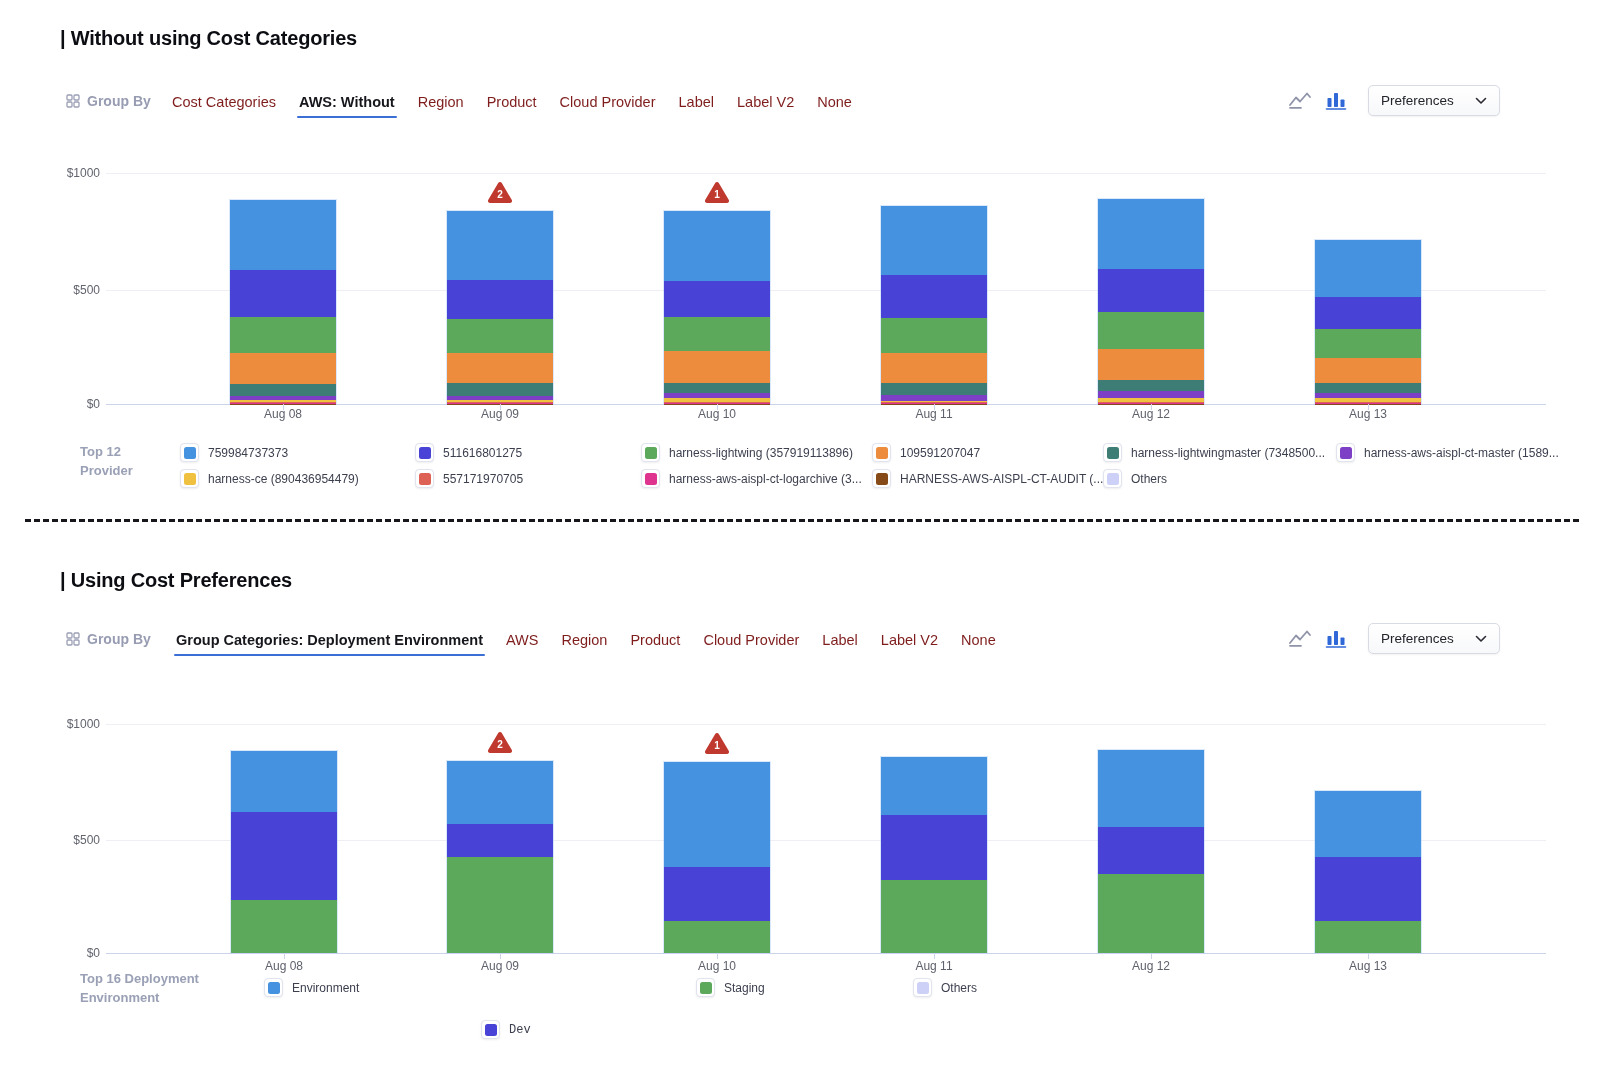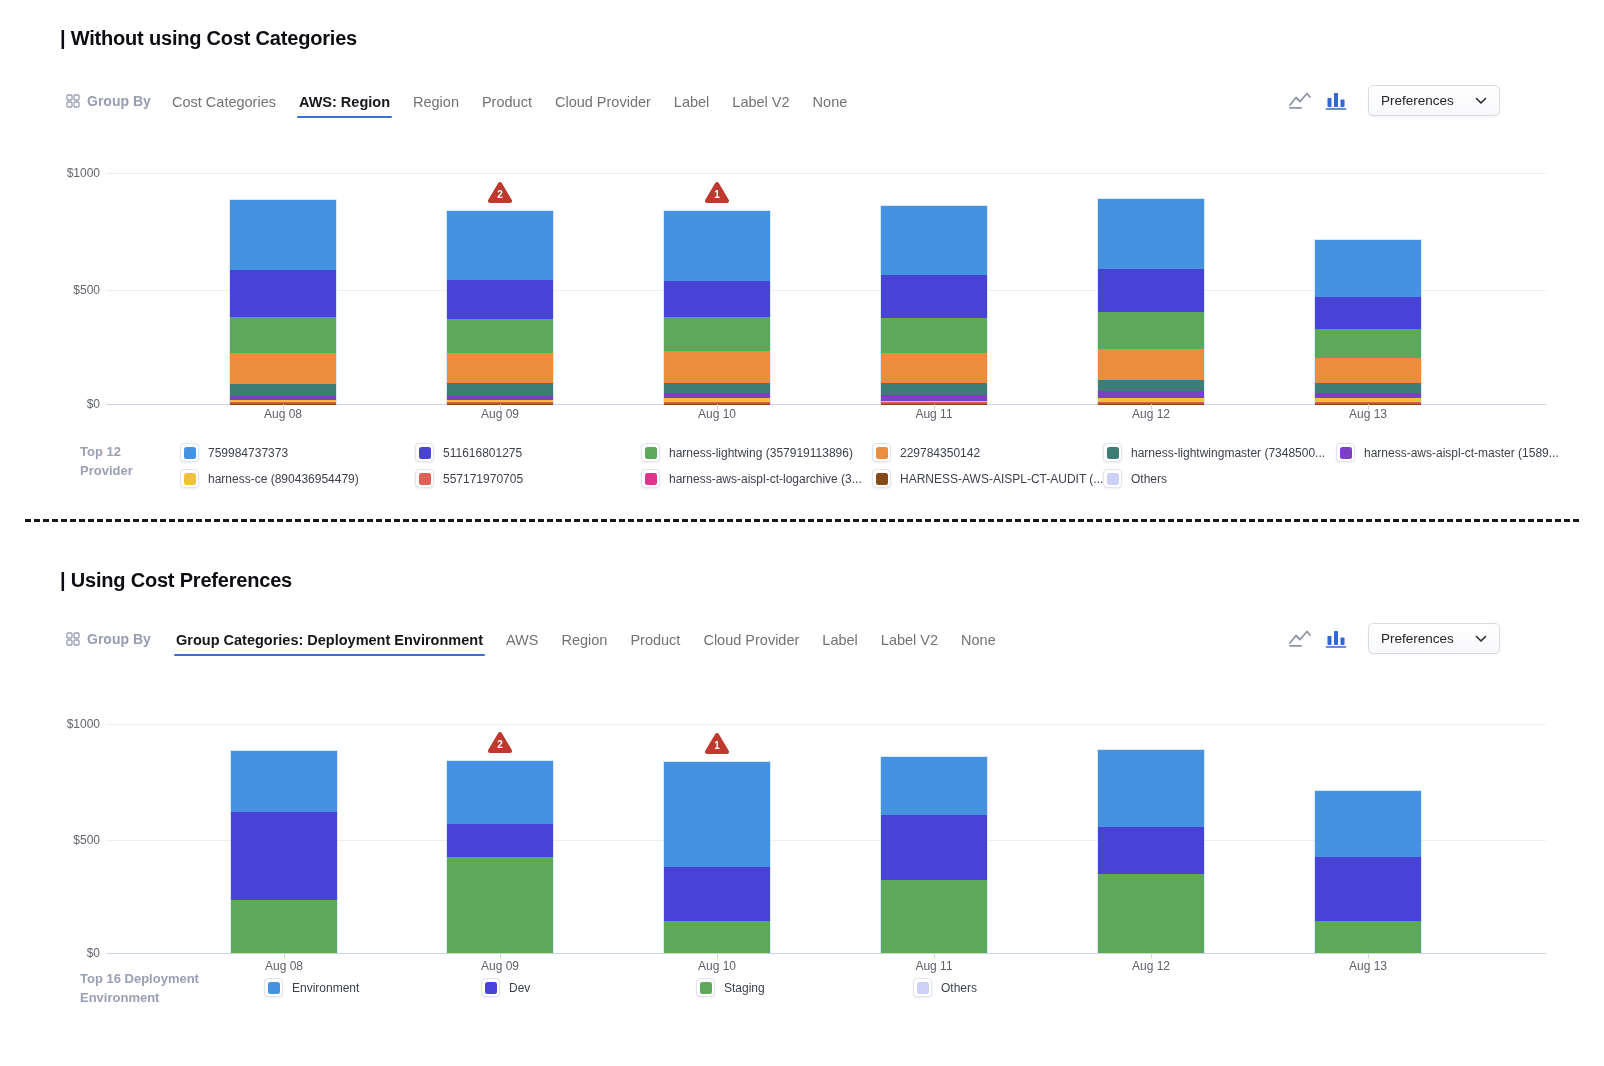--- a/index.html
+++ b/index.html
@@ -23,21 +23,21 @@
     position:absolute; display:flex; align-items:center; gap:7px;
     color:#979cb2; font-size:14px; font-weight:600; white-space:nowrap;
   }
   .s0-groupby { left:66px; top:93px; }
   .s1-groupby { left:66px; top:631px; }
 
   .tabs { position:absolute; display:flex; gap:23px; align-items:center; height:22px; }
   .s0-tabs { left:172px; top:91px; }
   .s1-tabs { left:176px; top:629px; }
   .tab {
-    position:relative; font-size:14.5px; font-weight:500; color:#737373;
+    position:relative; font-size:14.5px; font-weight:500; color:#7f1d1d;
     white-space:nowrap; cursor:pointer;
   }
   .tab.selected { font-weight:700; color:#16171c; }
   .tab.selected::after {
     content:""; position:absolute; left:-2px; right:-2px; bottom:-8px;
     height:2.5px; background:#3b6fd6; border-radius:2px;
   }
 
   .toggles { position:absolute; display:flex; gap:13px; align-items:center; }
   .s0-toggles { left:1288px; top:90px; }
@@ -106,21 +106,21 @@
       <rect x="1" y="1" width="5" height="5" rx="1" stroke="#9a9eb5" stroke-width="1.3"></rect>
       <rect x="8" y="1" width="5" height="5" rx="1" stroke="#9a9eb5" stroke-width="1.3"></rect>
       <rect x="1" y="8" width="5" height="5" rx="1" stroke="#9a9eb5" stroke-width="1.3"></rect>
       <rect x="8" y="8" width="5" height="5" rx="1" stroke="#9a9eb5" stroke-width="1.3"></rect>
     </svg>
     <span>Group By</span>
   </div>
 
   <nav class="tabs s0-tabs" id="tabs-0">
       <span class="tab">Cost Categories</span>
-      <span class="tab selected">AWS: Region</span>
+      <span class="tab selected">AWS: Without</span>
       <span class="tab">Region</span>
       <span class="tab">Product</span>
       <span class="tab">Cloud Provider</span>
       <span class="tab">Label</span>
       <span class="tab">Label V2</span>
       <span class="tab">None</span>
     </nav>
 
   <div class="toggles s0-toggles">
     <svg width="24" height="20" viewBox="0 0 24 20" fill="none">
@@ -274,21 +274,21 @@
       <div class="legend-item" style="left: 641px; top: 443px; pointer-events: auto;">
         <div class="chip">
           <i style="background: rgb(92, 169, 91);"></i>
         </div>
         <b>harness-lightwing (357919113896)</b>
       </div>
       <div class="legend-item" style="left: 872px; top: 443px; pointer-events: auto;">
         <div class="chip">
           <i style="background: rgb(236, 140, 60);"></i>
         </div>
-        <b>229784350142</b>
+        <b>109591207047</b>
       </div>
       <div class="legend-item" style="left: 1103px; top: 443px; pointer-events: auto;">
         <div class="chip">
           <i style="background: rgb(61, 125, 117);"></i>
         </div>
         <b>harness-lightwingmaster (7348500...</b>
       </div>
       <div class="legend-item" style="left: 1336px; top: 443px; pointer-events: auto;">
         <div class="chip">
           <i style="background: rgb(124, 63, 197);"></i>
@@ -446,21 +446,21 @@
     <div>Top 16 Deployment</div>
     <div>Environment</div>
   </div>
   <div id="legend-layer-1" class="abs" style="left:0;top:0;width:100%;height:100%;pointer-events:none;">
       <div class="legend-item" style="left: 264px; top: 978px; pointer-events: auto;">
         <div class="chip">
           <i style="background: rgb(69, 146, 225);"></i>
         </div>
         <b>Environment</b>
       </div>
-      <div class="legend-item" style="left: 481px; top: 978px; pointer-events: auto;">
+      <div class="legend-item" style="left: 481px; top: 1020px; pointer-events: auto; font-family: Liberation Mono, monospace;">
         <div class="chip">
           <i style="background: rgb(72, 66, 214);"></i>
         </div>
         <b>Dev</b>
       </div>
       <div class="legend-item" style="left: 696px; top: 978px; pointer-events: auto;">
         <div class="chip">
           <i style="background: rgb(92, 169, 91);"></i>
         </div>
         <b>Staging</b>

